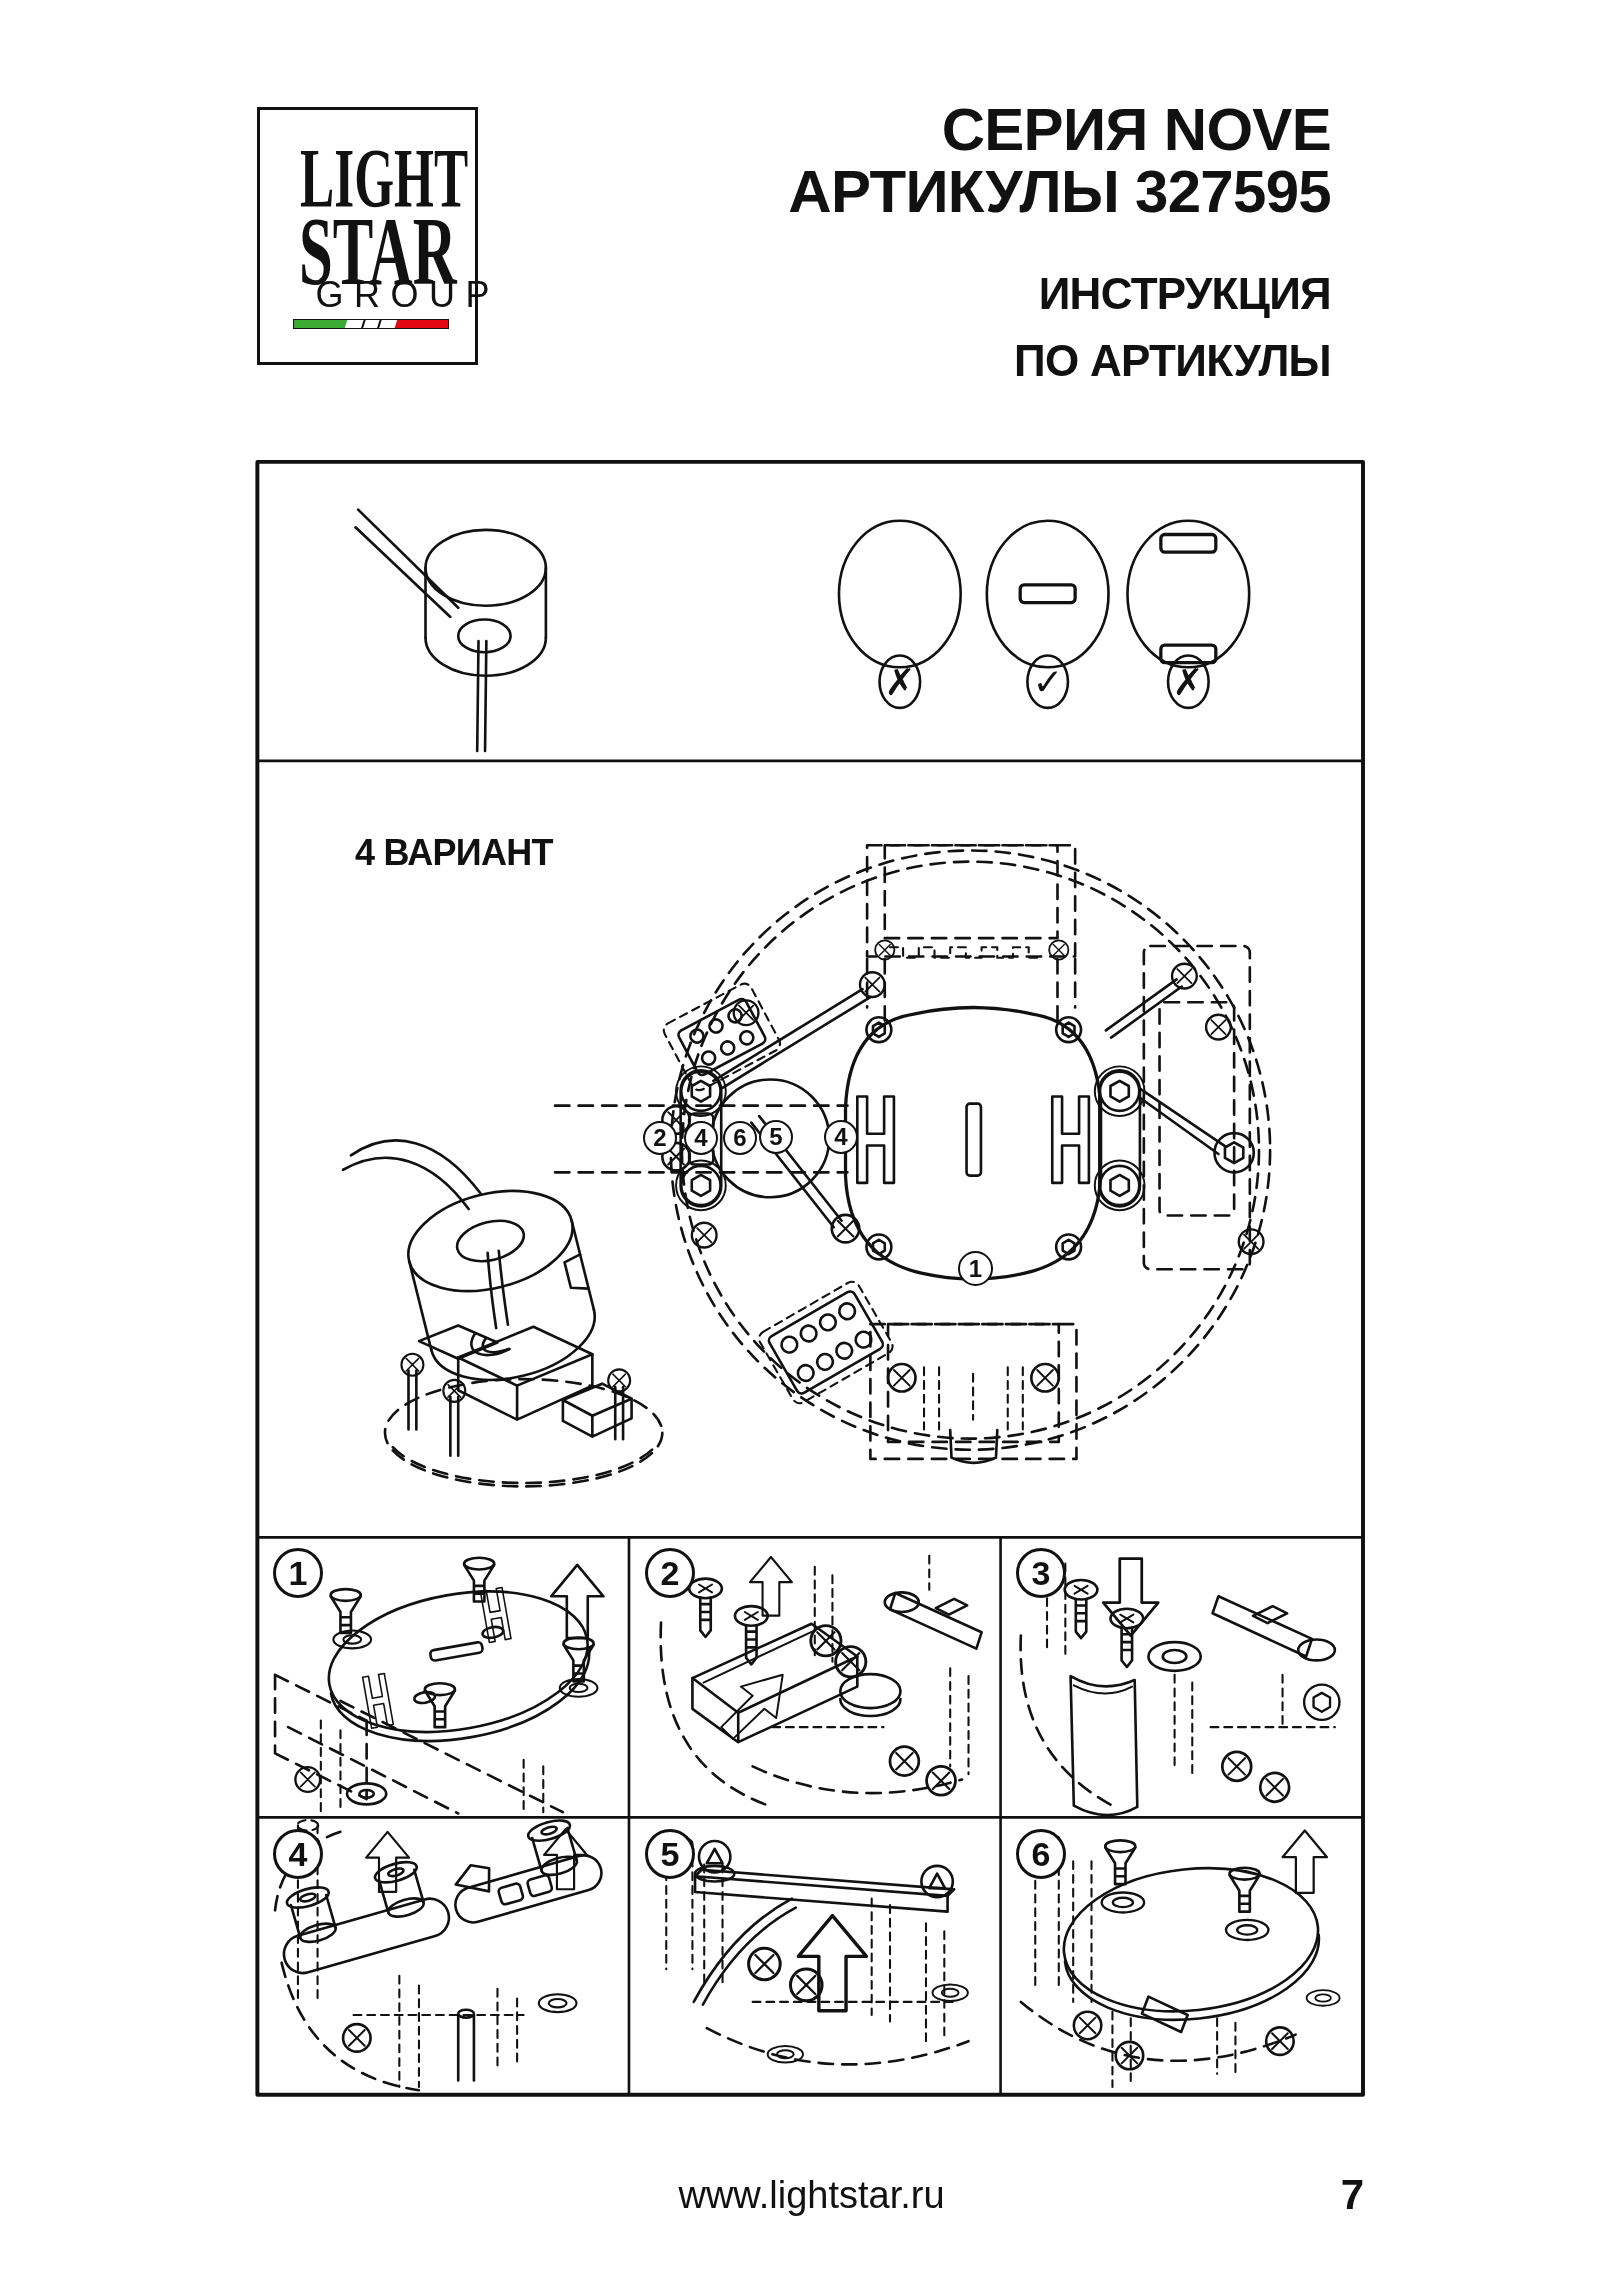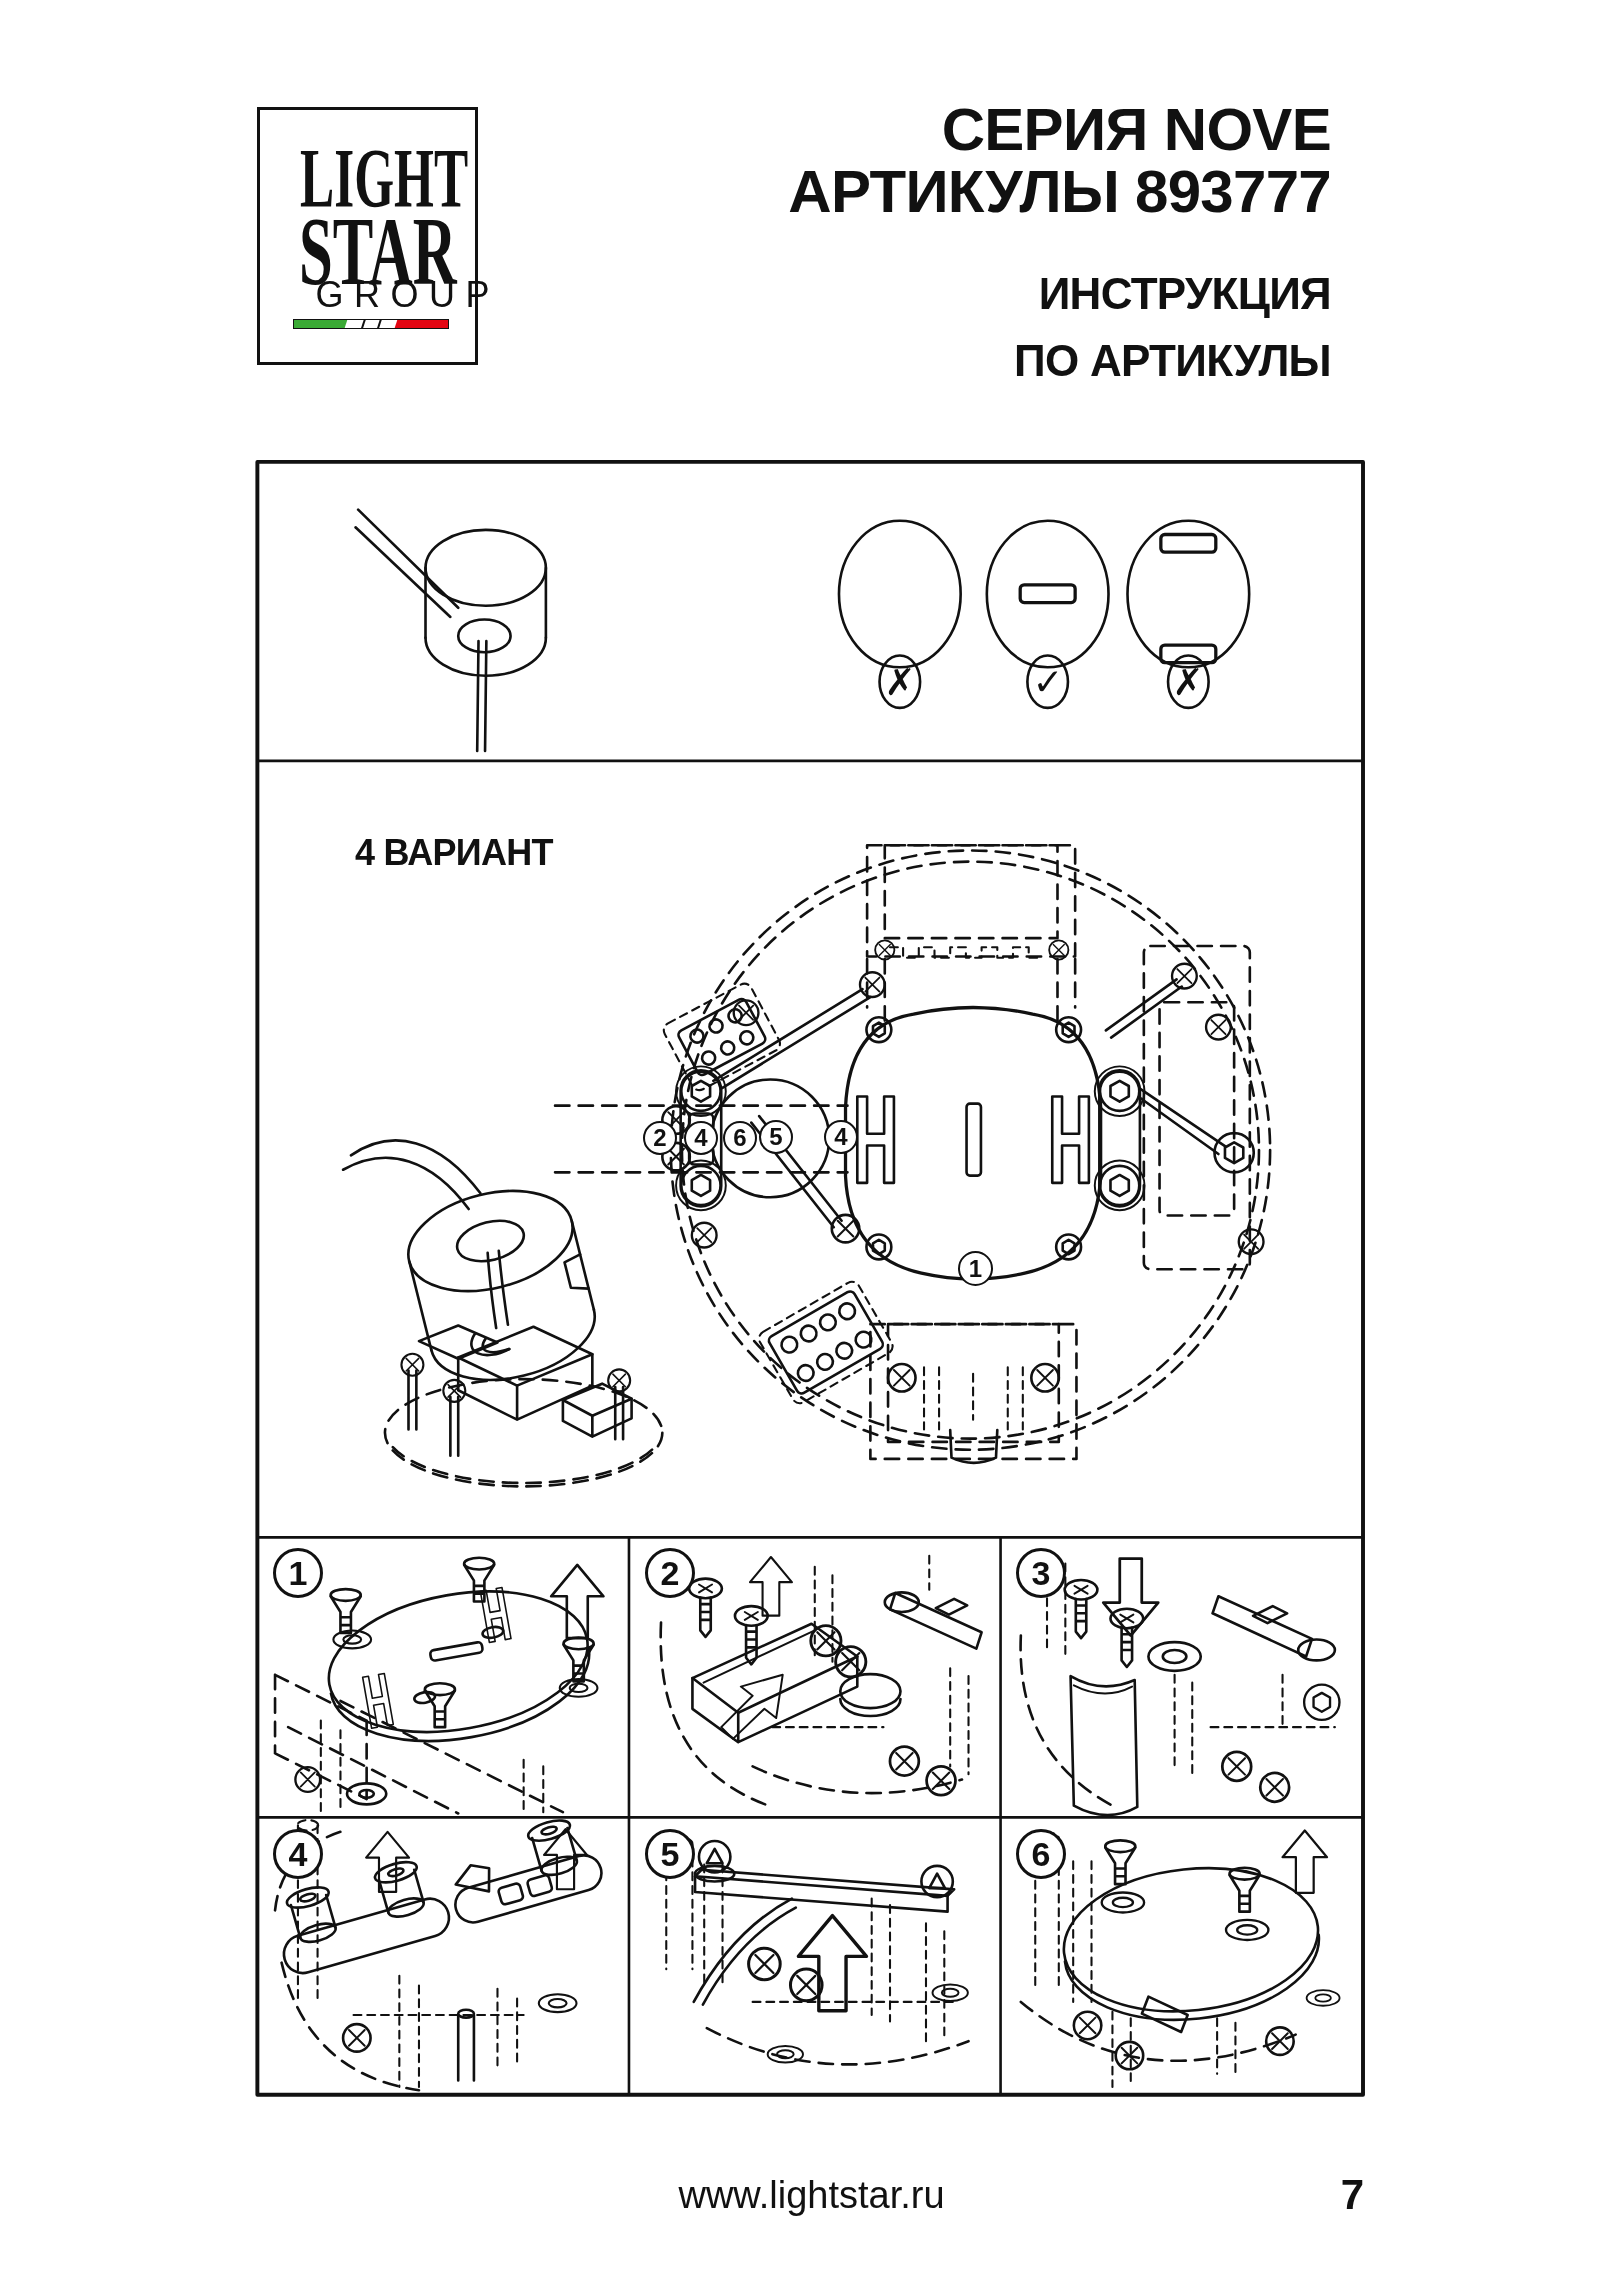--- a/index.html
+++ b/index.html
@@ -354,21 +354,21 @@
 <div class="abs flag" style="z-index:5;">
   <div class="seg g"></div>
   <div class="seg r"></div>
   <div class="l1"></div>
   <div class="l2"></div>
 </div>
 
 <div class="abs titles">
   <div class="title-top">
     <div>СЕРИЯ NOVE</div>
-    <div>АРТИКУЛЫ 893777</div>
+    <div>АРТИКУЛЫ 327595</div>
   </div>
   <div class="title-sub">
     <div>ИНСТРУКЦИЯ</div>
     <div>ПО АРТИКУЛЫ</div>
   </div>
 </div>
 
 <div class="abs variant">4 ВАРИАНТ</div>
 
 <div class="mark" style="left:877px;top:656px;">✗</div>

